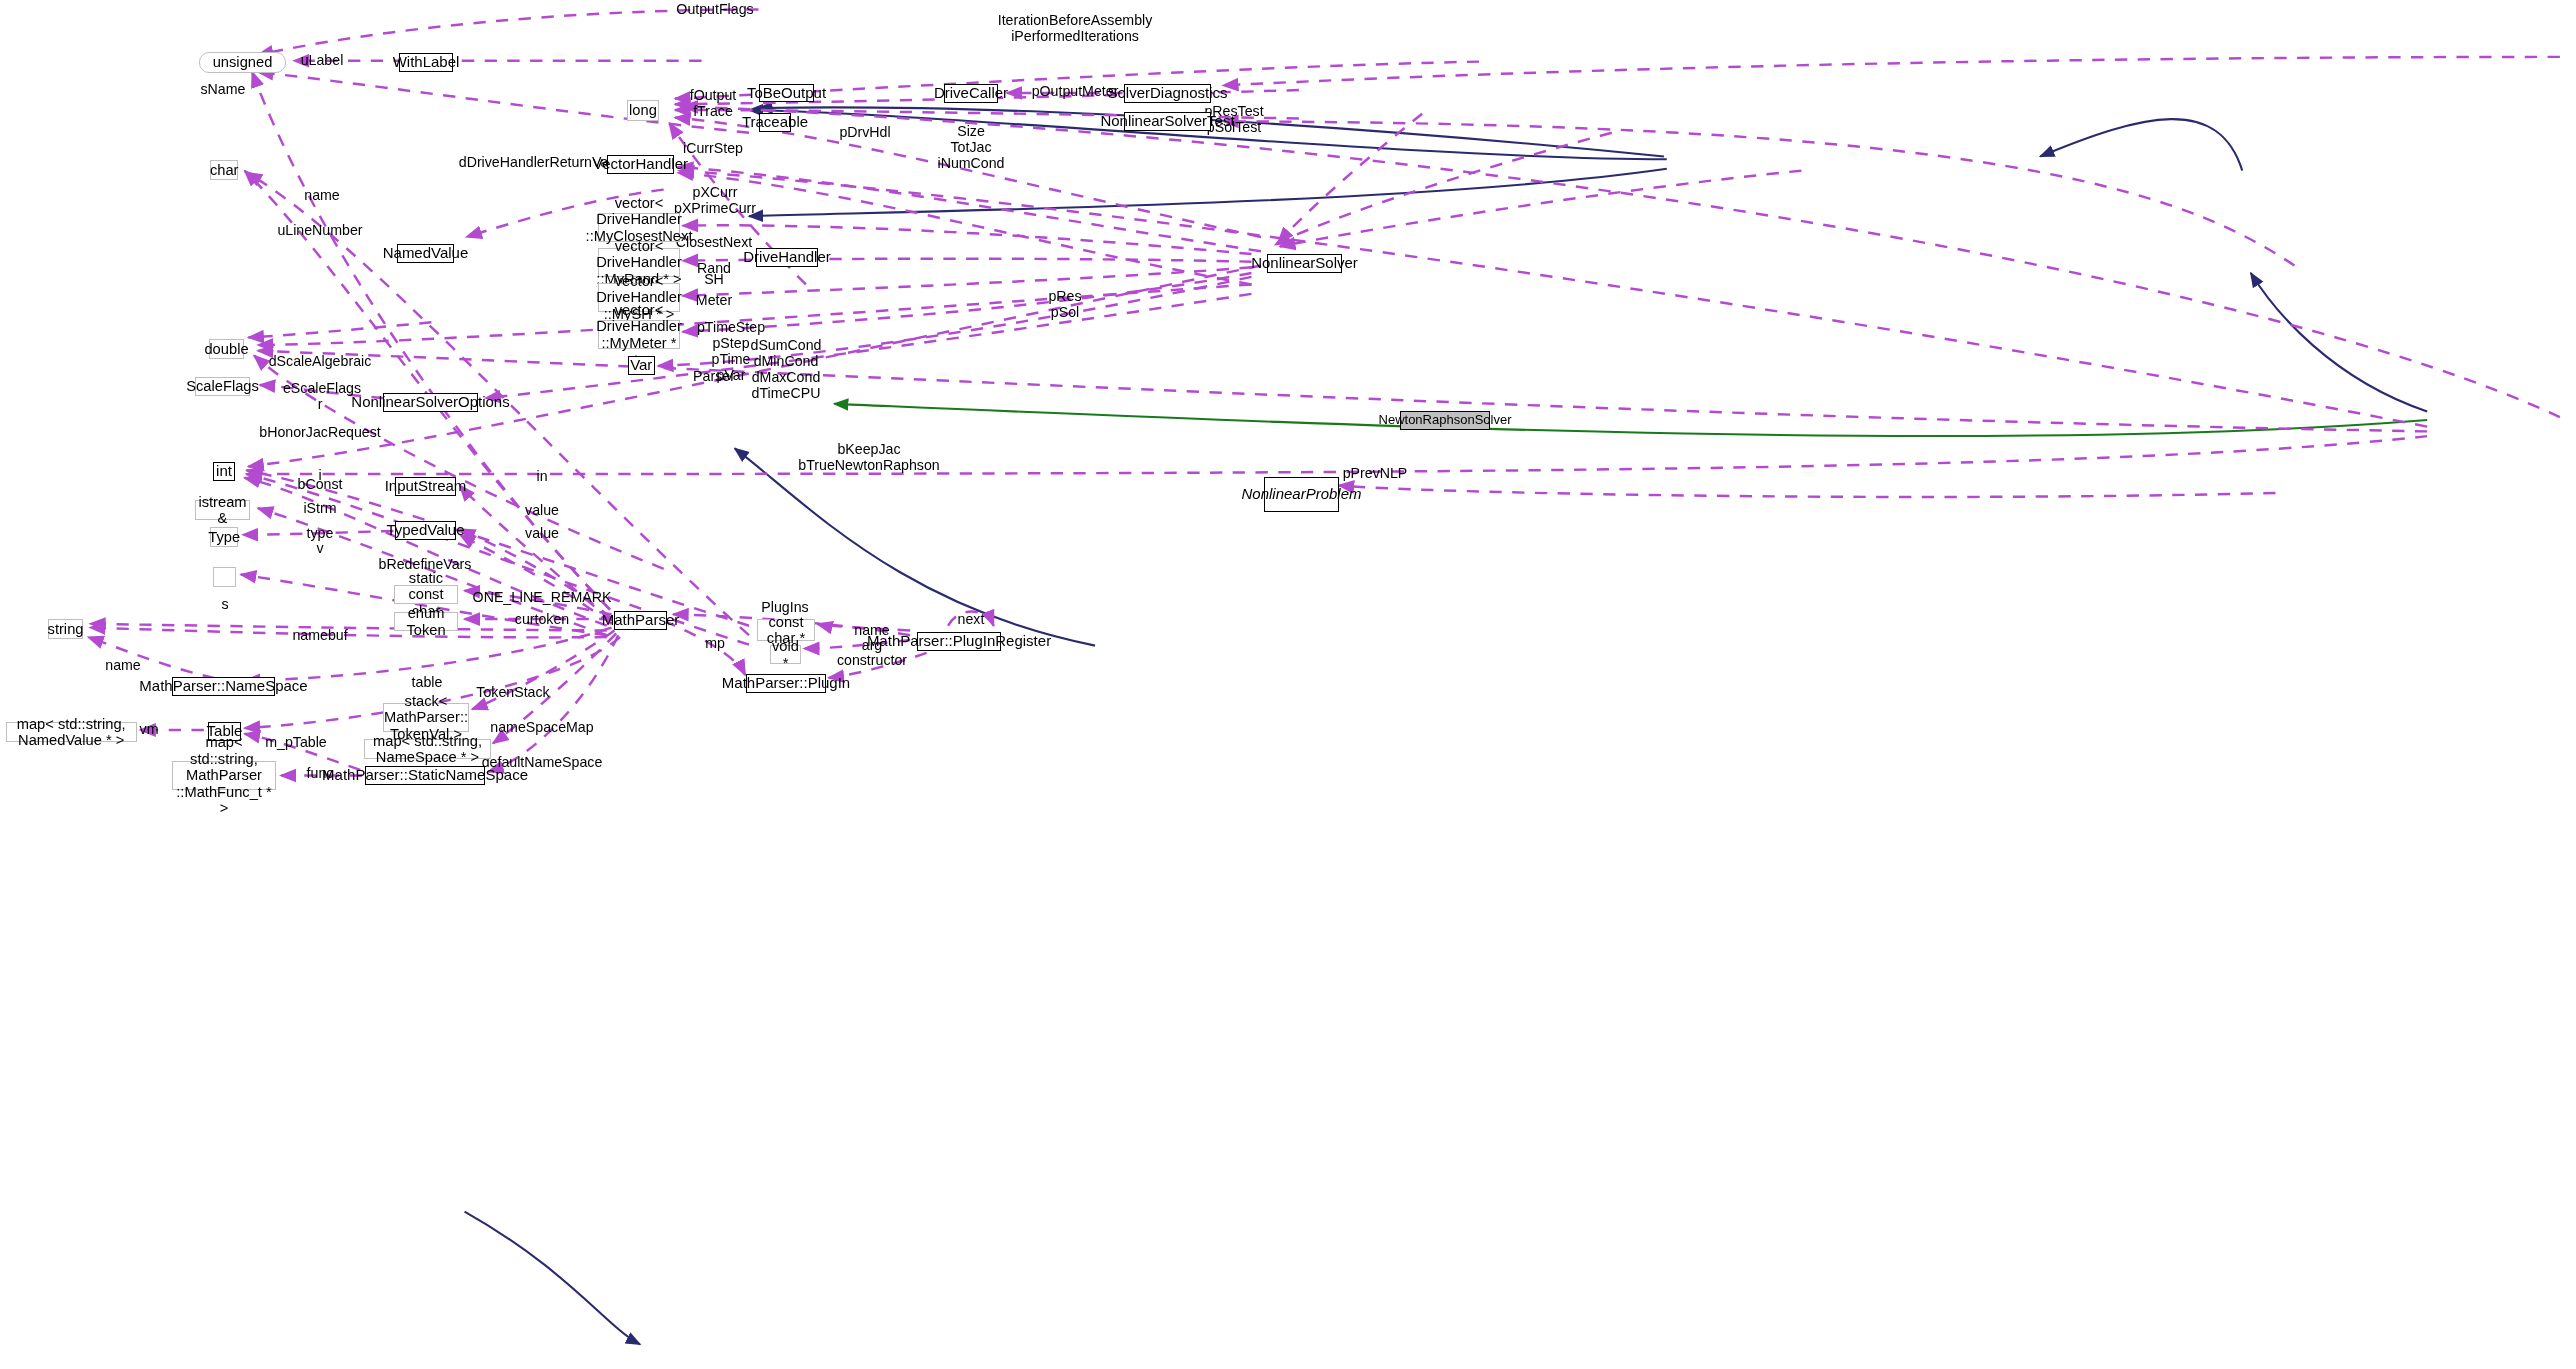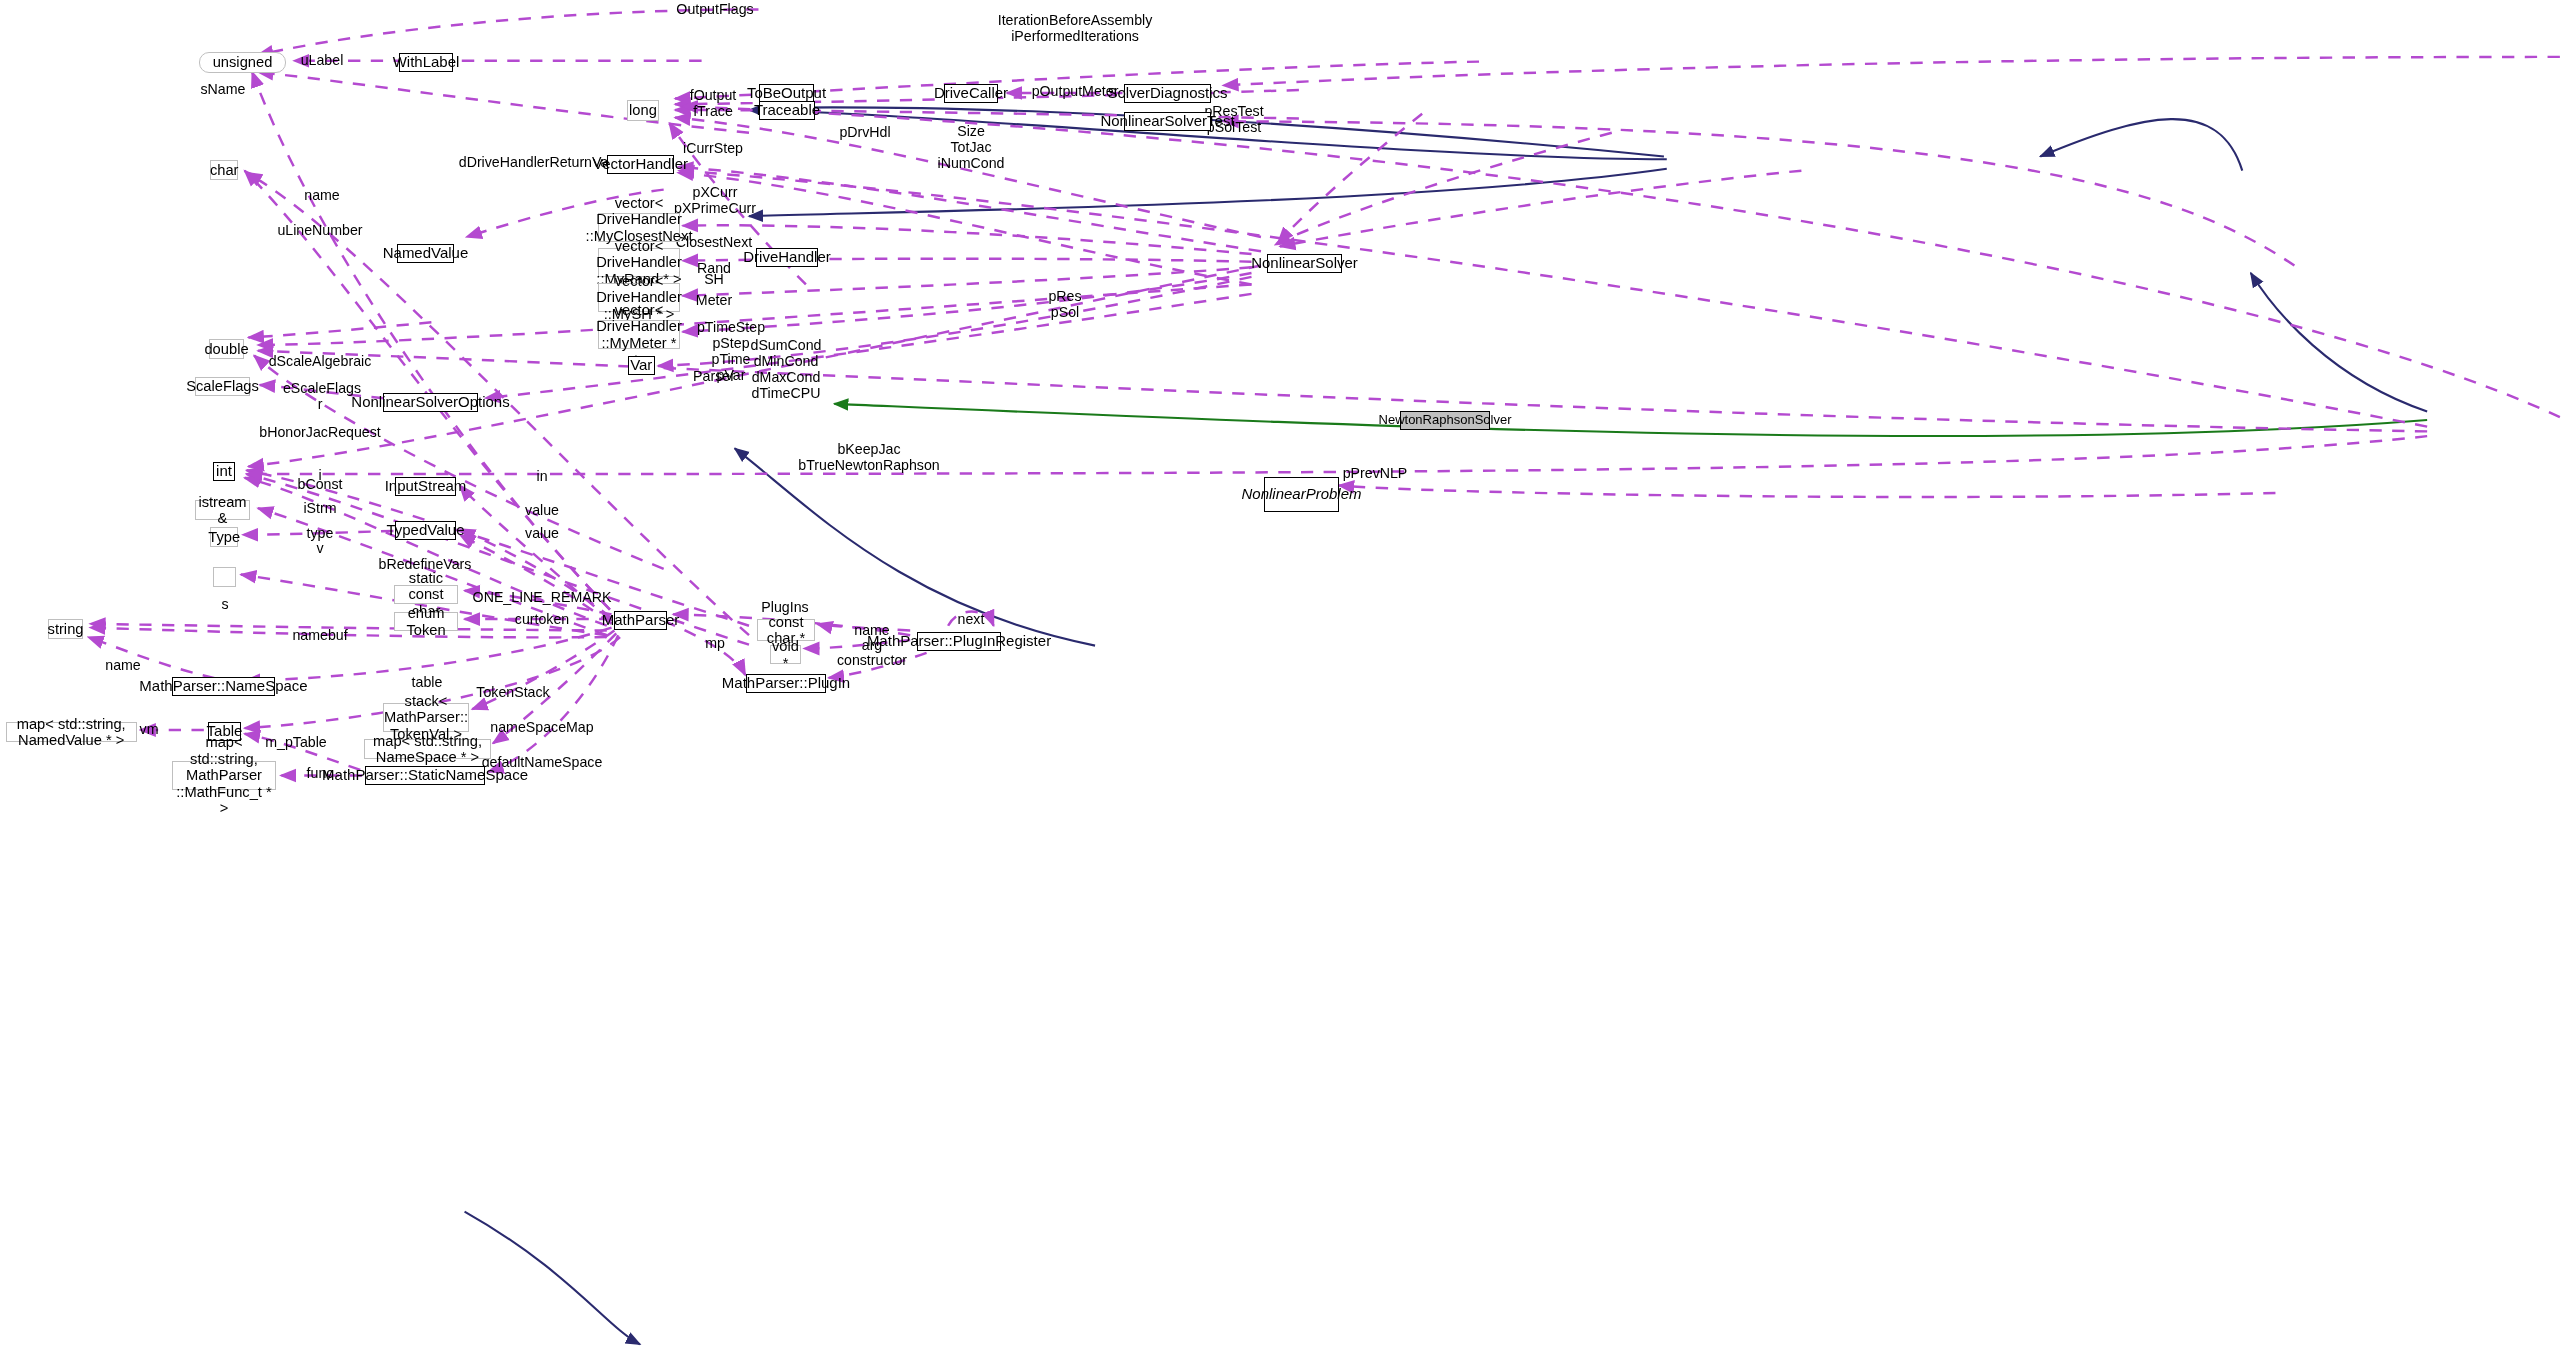--- a/index.html
+++ b/index.html
@@ -171,21 +171,21 @@
     <path class="u" d="M 2700,440 C 2400,300 1600,150 720,112"></path>
     <path class="u" d="M 2560,460 C 2200,500 1400,500 260,500"></path>
     <path class="u" d="M 2400,520 C 2000,530 1500,520 1412,512"></path>
   </svg>
 
   <div id="nodes">
       <div class="node plain" style="left: 199px; top: 52px; width: 87px; height: 21px; border-radius: 10px;">unsigned</div>
       <div class="node doc" style="left: 399px; top: 53px; width: 54px; height: 19px;">WithLabel</div>
       <div class="node plain" style="left: 627px; top: 100px; width: 32px; height: 21px;">long</div>
       <div class="node doc" style="left: 759px; top: 84px; width: 55px; height: 18px;">ToBeOutput</div>
-      <div class="node doc" style="left: 759px; top: 101px; width: 56px; height: 19px;">Traceable</div>
+      <div class="node doc" style="left: 759px; top: 113px; width: 32px; height: 19px;">Traceable</div>
       <div class="node doc" style="left: 944px; top: 84px; width: 54px; height: 19px;">DriveCaller</div>
       <div class="node doc" style="left: 1124px; top: 84px; width: 87px; height: 19px;">SolverDiagnostics</div>
       <div class="node doc" style="left: 1124px; top: 112px; width: 87px; height: 19px;">NonlinearSolverTest</div>
       <div class="node plain" style="left: 210px; top: 160px; width: 28.4px; height: 20px;">char</div>
       <div class="node doc" style="left: 607px; top: 155px; width: 67px; height: 19px;">VectorHandler</div>
       <div class="node doc" style="left: 397px; top: 244px; width: 57px; height: 19px;">NamedValue</div>
       <div class="node plain" style="left: 598px; top: 213px; width: 82px; height: 29px;">vector&lt; DriveHandler
 ::MyClosestNext * &gt;</div>
       <div class="node plain" style="left: 598px; top: 248px; width: 82px; height: 29px;">vector&lt; DriveHandler
 ::MyRand * &gt;</div>

